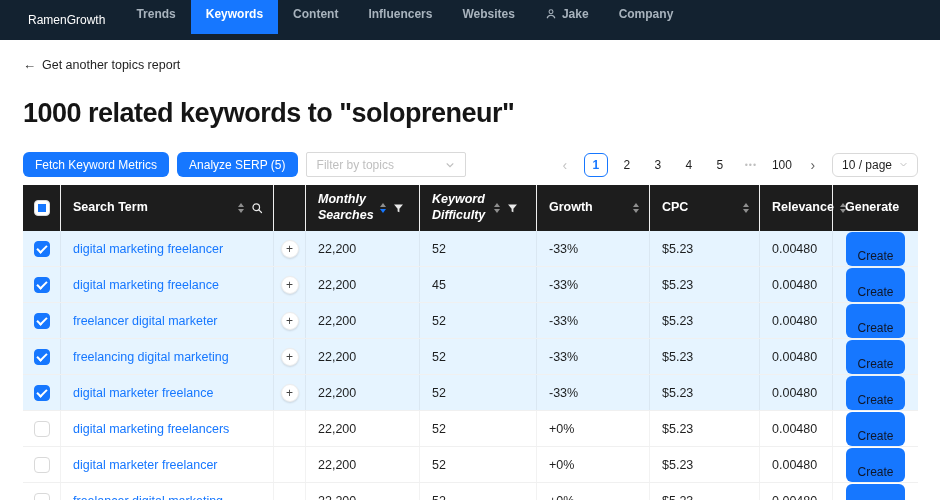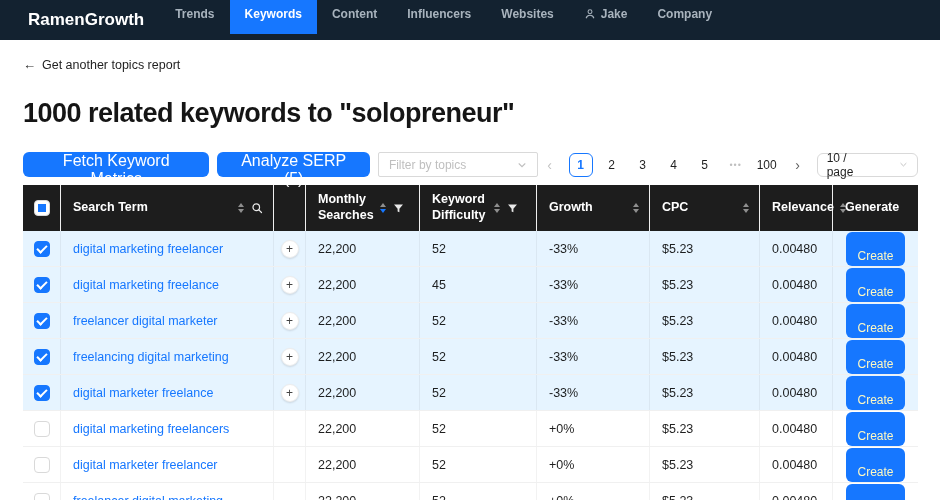--- a/index.html
+++ b/index.html
@@ -1,60 +1,60 @@
 <!DOCTYPE html>
 <html><head>
 <meta charset="utf-8">
 <style>
   * { margin:0; padding:0; box-sizing:border-box; }
   html,body { width:940px; height:500px; overflow:hidden; background:#fff;
     font-family:"Liberation Sans", sans-serif; color:rgba(0,0,0,.88); }
 
   
   .nav { height:40px; background:#132230; display:flex; align-items:center; padding-left:28px; }
-  .brand { color:#fff; font-size:17px; font-weight:700; margin-right:16px; cursor:pointer; }
+  .brand { color:#fff; font-size:12px; font-weight:400; margin-right:16px; cursor:pointer; }
   .nav-item { height:40px; display:flex; align-items:center; gap:5px; padding:0 15px;
     color:#a8b3bd; font-size:12px; font-weight:600; cursor:pointer; }
   .nav-item.active { background:#1677ff; color:#fff; }
 
   
   .content { padding:17px 22px 0 23px; }
   .back-row { display:flex; align-items:center; gap:6px; font-size:12.5px; font-weight:500;
     color:#1f1f1f; cursor:pointer; width:fit-content; }
   .back-arrow { font-size:13px; }
   h1 { margin-top:26px; font-size:27px; font-weight:800; letter-spacing:-.5px; color:#151515; }
 
   
   .toolbar { display:flex; align-items:center; margin-top:23px; }
   .btn-primary { background:#1677ff; color:#fff; border:none; border-radius:6px; height:25px;
-    padding:0 12px; font-size:16px; font-weight:500; font-family:inherit; cursor:pointer; margin-right:8px; }
+    padding:0 12px; font-size:12px; font-weight:500; font-family:inherit; cursor:pointer; margin-right:8px; }
   .filter-select { width:160px; height:25px; border:1px solid #d9d9d9; border-radius:2px;
     display:flex; align-items:center; padding:0 10px; color:#bfbfbf; font-size:12px; cursor:pointer; }
   .filter-select .ph { flex:1; }
 
   .pager { margin-left:auto; display:flex; align-items:center; gap:7px; font-size:12px; }
   .pg-item { min-width:24px; height:24px; border-radius:6px; display:flex; align-items:center;
     justify-content:center; cursor:pointer; color:rgba(0,0,0,.88); }
   .pg-item.active { border:1px solid #1677ff; color:#1677ff; font-weight:600; }
   .pg-prev { color:rgba(0,0,0,.25); font-size:14px; }
   .pg-next { color:rgba(0,0,0,.65); font-size:14px; }
   .pg-ellipsis { color:rgba(0,0,0,.25); font-size:9px; letter-spacing:1px; }
   .size-select { height:24px; border:1px solid #d9d9d9; border-radius:6px; display:flex;
-    align-items:center; gap:23px; padding:0 9px; cursor:pointer; color:rgba(0,0,0,.88); }
+    align-items:center; gap:7px; padding:0 9px; cursor:pointer; color:rgba(0,0,0,.88); }
 
   
   .table { margin-top:8px; width:895px; }
   .thead { display:grid; grid-template-columns:38px 213px 32px 114px 117px 113px 110px 73px 1fr;
     background:#1d1d1d; color:#fff; height:46px; }
   .th { display:flex; align-items:center; padding:0 10px 0 12px; font-size:12.5px; font-weight:700;
     border-right:1px solid #efefef; line-height:1.25; cursor:pointer; }
   .th:last-child { border-right:none; }
   .th .lbl { flex:1; }
   .th .lbl.tight { flex:none; margin-right:6px; }
-  .th .lbl.narrow { max-width:62px; }
+  .th .lbl.narrow { max-width:62px;font-style:italic; }
   .icon-group { display:flex; align-items:center; gap:7px; }
   .sorter { display:flex; flex-direction:column; align-items:center; cursor:pointer; }
   .caret { width:0; height:0; border-left:3.5px solid transparent; border-right:3.5px solid transparent; }
   .caret.up { border-bottom:4px solid rgba(255,255,255,.5); margin-bottom:2px; }
   .caret.down { border-top:4px solid rgba(255,255,255,.5); }
   .caret.down.sort-active { border-top-color:#1677ff; }
 
   .tbody .tr { display:grid; grid-template-columns:38px 213px 32px 114px 117px 113px 110px 73px 1fr;
     height:36px; border-bottom:1px solid #f0f0f0; background:#fff; }
   .tbody .tr.selected { background:#e6f4ff; }
@@ -68,21 +68,21 @@
     position:relative; cursor:pointer; flex:none; }
   .cb.checked { background:#1677ff; border-color:#1677ff; }
   .cb.checked::after { content:''; position:absolute; left:4.5px; top:1.5px; width:4px; height:8px;
     border:solid #fff; border-width:0 2px 2px 0; transform:rotate(45deg); }
   .cb.indeterminate::after { content:''; position:absolute; left:3px; top:3px; width:8px; height:8px;
     background:#1677ff; }
 
   .plus-btn { width:18px; height:18px; border-radius:50%; background:#fff; border:1px solid #ededed;
     box-shadow:0 1px 2px rgba(0,0,0,.12); display:flex; align-items:center; justify-content:center;
     font-size:12px; color:#444; cursor:pointer; }
-  .create-btn { background:#1677ff; color:#fef9c3; border:none; border-radius:6px; height:22px;
+  .create-btn { background:#1677ff; color:#0f172a; border:none; border-radius:6px; height:22px;
     padding:17px 11px; font-size:12px; font-family:inherit; cursor:pointer; }
 </style>
 </head>
 <body>
 
 <div class="nav">
   <div class="brand">RamenGrowth</div>
   <div id="nav-items" style="display:flex;height:52px;">
       <div class="nav-item">
         <span>Trends</span>

